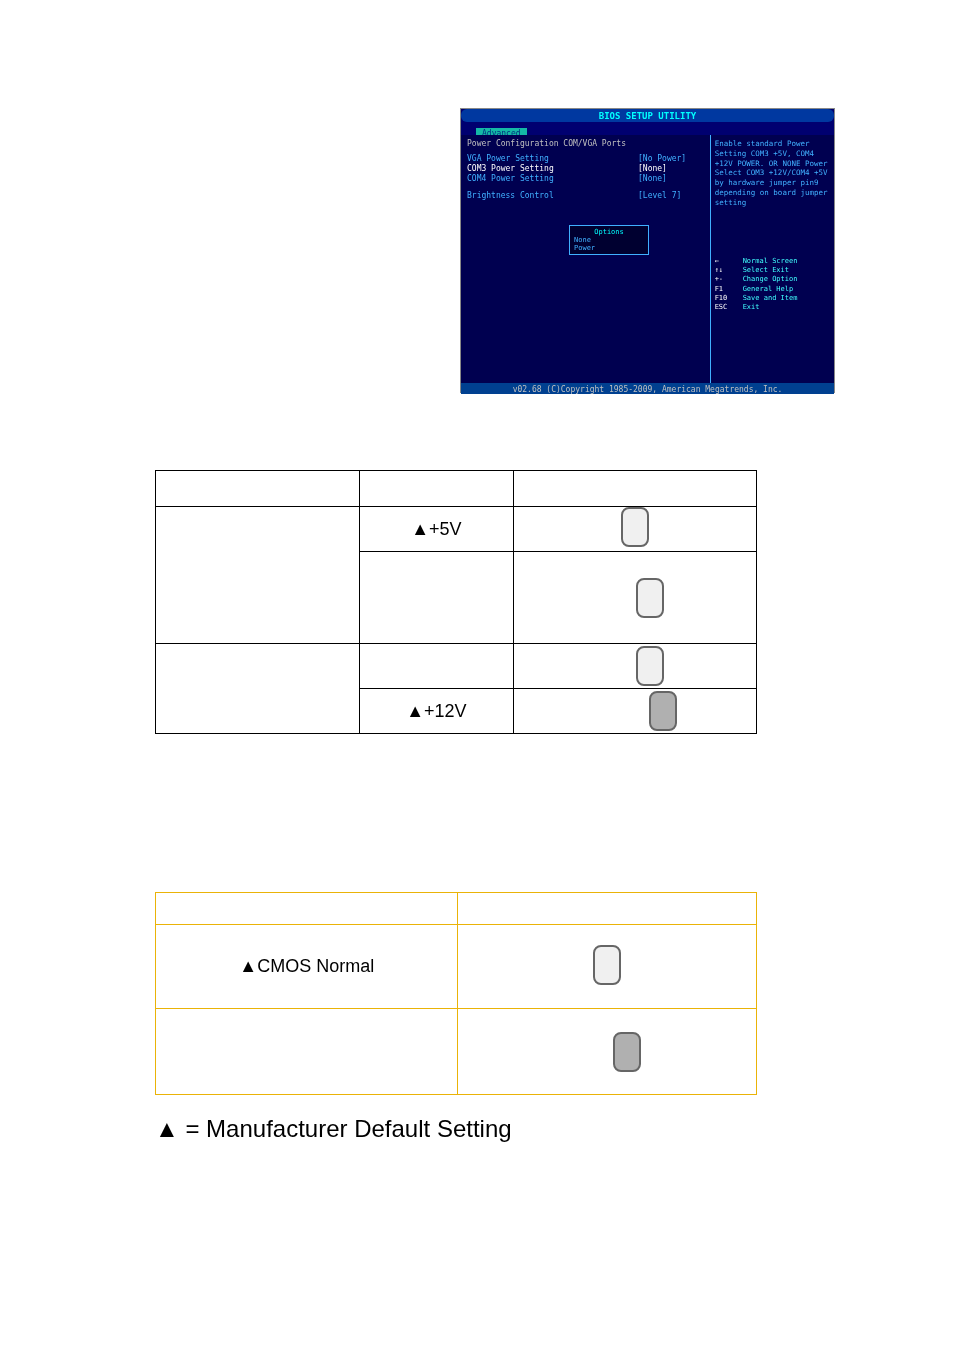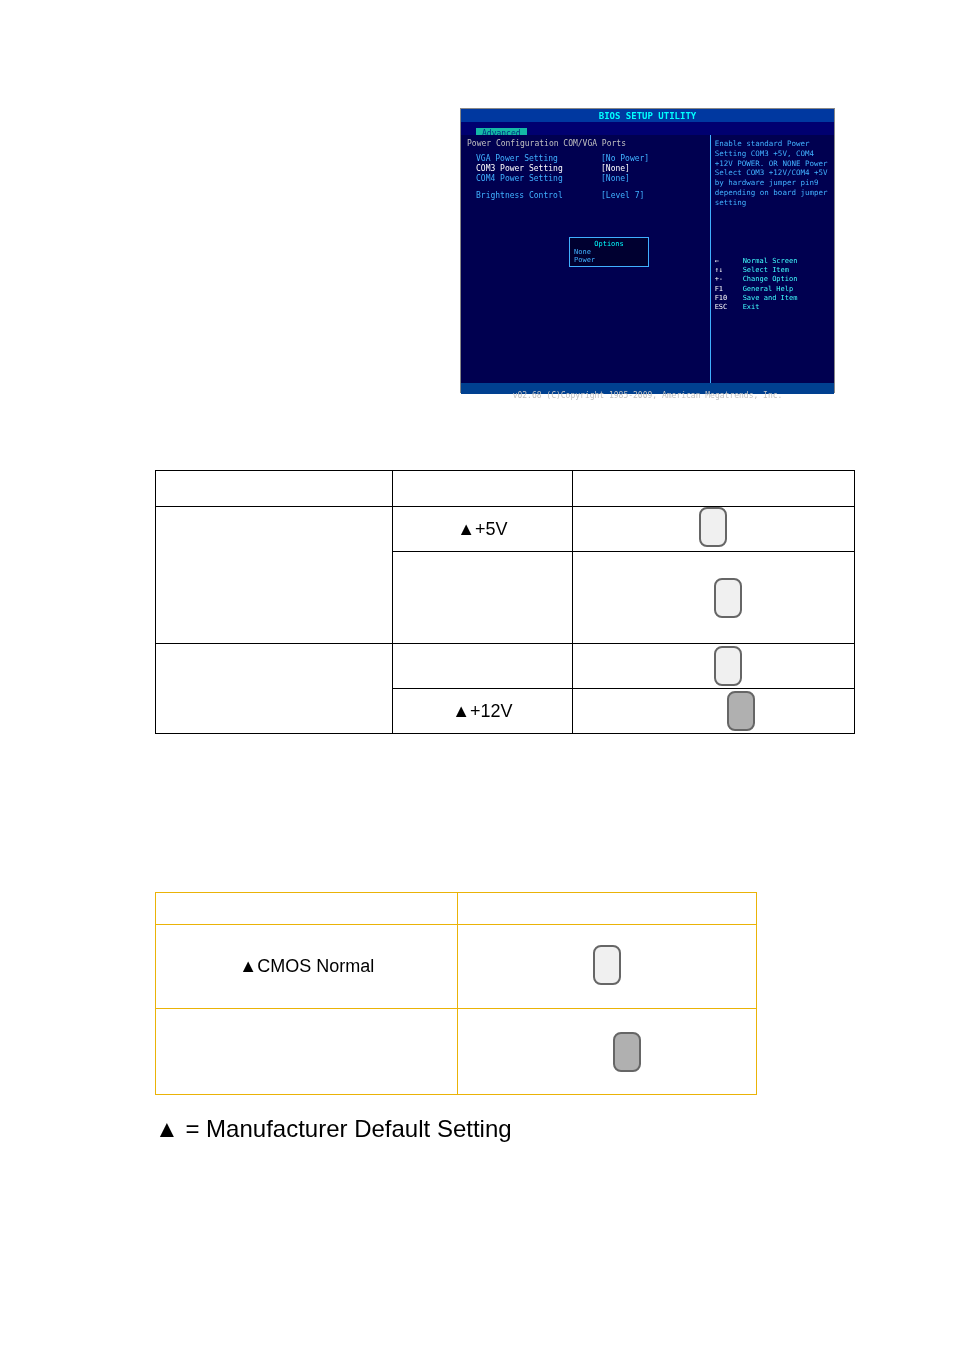--- a/index.html
+++ b/index.html
@@ -23,20 +23,21 @@
     }
     .bios-header {
       background: #0038a0;
       color: #00ffff;
       text-align: center;
       font-size: 9px;
       padding: 2px 4px;
       font-family: monospace;
       font-weight: bold;
       height: 13px;
+      border-radius: 6px;
     }
     .bios-tabs {
       background: #000070;
       padding: 0;
       height: 13px;
     }
     .bios-tab {
       display: inline-block;
       background: #14b8a6;
       color: #003080;
@@ -57,38 +58,39 @@
       font-family: monospace;
       padding: 4px 6px;
       position: relative;
     }
     .bios-left-title {
       display: block;
       margin-bottom: 6px;
     }
     .bios-setting {
       display: flex;
-      margin: 1px 9px;
+      margin: 1px 0;
+      gap: 46px;
     }
     .bios-setting-name {
       color: #40b0ff;
       width: 125px;
     }
     .bios-setting-name.sel {
       color: #ffffff;
     }
     .bios-setting-val {
       color: #40b0ff;
     }
     .bios-setting-val.sel {
       color: #ffffff;
     }
     .bios-options-box {
       position: absolute;
-      top: 102px;
+      top: 90px;
       left: 108px;
       width: 80px;
       background: #000030;
       border: 1px solid #40b0ff;
       padding: 2px 4px;
     }
     .bios-options-title {
       color: #00ffff;
       text-align: center;
       font-size: 7px;
@@ -121,30 +123,30 @@
     .bios-nav-desc {
       color: #40ffff;
     }
     .bios-footer {
       background: #004090;
       color: #c0c0c0;
       text-align: center;
       font-size: 8px;
       font-family: monospace;
       height: 11px;
-      padding-top: 8px;
+      padding-top: 2px;
     }
     
     
     .table1 {
       position: absolute;
       top: 470px;
       left: 155px;
       border-collapse: collapse;
-      width: 700px;
+      width: 602px;
     }
     .table1 td, .table1 th {
       border: 1px solid #000;
       padding: 0;
       vertical-align: middle;
     }
     .table1-r0c0 { width: 204px; height: 36px; }
     .table1-r0c1 { width: 155px; height: 36px; }
     .table1-r0c2 { width: 243px; height: 36px; }
     .table1-r1c0 { height: 90px; }
@@ -237,21 +239,21 @@
       </div>
     </div>
     <div class="bios-right">
       <div class="bios-help-text">Enable standard Power Setting COM3 +5V, COM4 +12V POWER. OR NONE Power Select COM3 +12V/COM4 +5V by hardware jumper pin9 depending on board jumper setting</div>
       <div class="bios-nav-item">
           <span class="bios-nav-key">←</span>
           <span class="bios-nav-desc">Normal Screen</span>
         </div>
       <div class="bios-nav-item">
           <span class="bios-nav-key">↑↓</span>
-          <span class="bios-nav-desc">Select Item</span>
+          <span class="bios-nav-desc">Select Exit</span>
         </div>
       <div class="bios-nav-item">
           <span class="bios-nav-key">+-</span>
           <span class="bios-nav-desc">Change Option</span>
         </div>
       <div class="bios-nav-item">
           <span class="bios-nav-key">F1</span>
           <span class="bios-nav-desc">General Help</span>
         </div>
       <div class="bios-nav-item">

